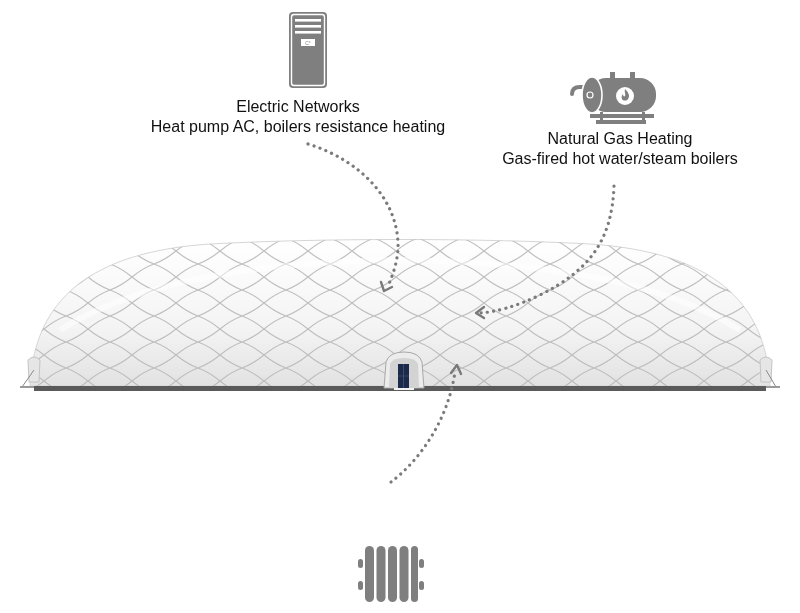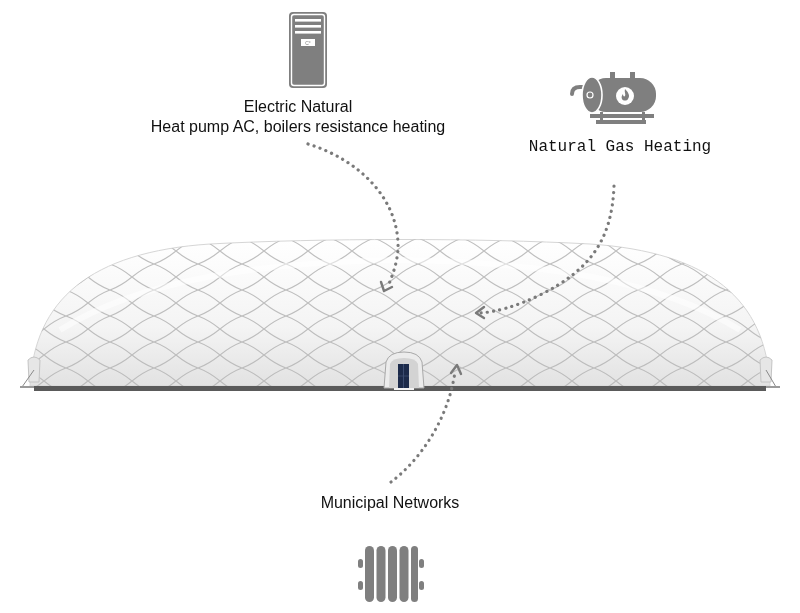--- a/index.html
+++ b/index.html
@@ -110,23 +110,23 @@
   <rect x="63" y="14" width="5" height="9" rx="2.5" fill="#7f7f7f"></rect>
   <rect x="63" y="36" width="5" height="9" rx="2.5" fill="#7f7f7f"></rect>
   <rect x="9" y="1" width="9" height="56" rx="4.5" fill="#7f7f7f"></rect>
   <rect x="20.5" y="1" width="9" height="56" rx="4.5" fill="#7f7f7f"></rect>
   <rect x="32" y="1" width="9" height="56" rx="4.5" fill="#7f7f7f"></rect>
   <rect x="43.5" y="1" width="9" height="56" rx="4.5" fill="#7f7f7f"></rect>
   <rect x="55" y="1" width="7" height="56" rx="3.5" fill="#7f7f7f"></rect>
 </svg>
 
 <div class="label" style="left:148px; top:97px; width:300px;">
-  <span class="line">Electric Natural</span>
+  <span class="line">Electric Networks</span>
   <span class="line">Heat pump AC, boilers resistance heating</span>
 </div>
 
-<div class="label" style="left:470px; top:137px; width:300px;font-family:Liberation Mono, monospace;">
+<div class="label" style="left:470px; top:129px; width:300px;">
   <span class="line">Natural Gas Heating</span>
+  <span class="line">Gas-fired hot water/steam boilers</span>
 </div>
 
 <div class="label" style="left:240px; top:493px; width:300px;">
-  <span class="line">Municipal Networks</span>
 </div>
 
 </body></html>

